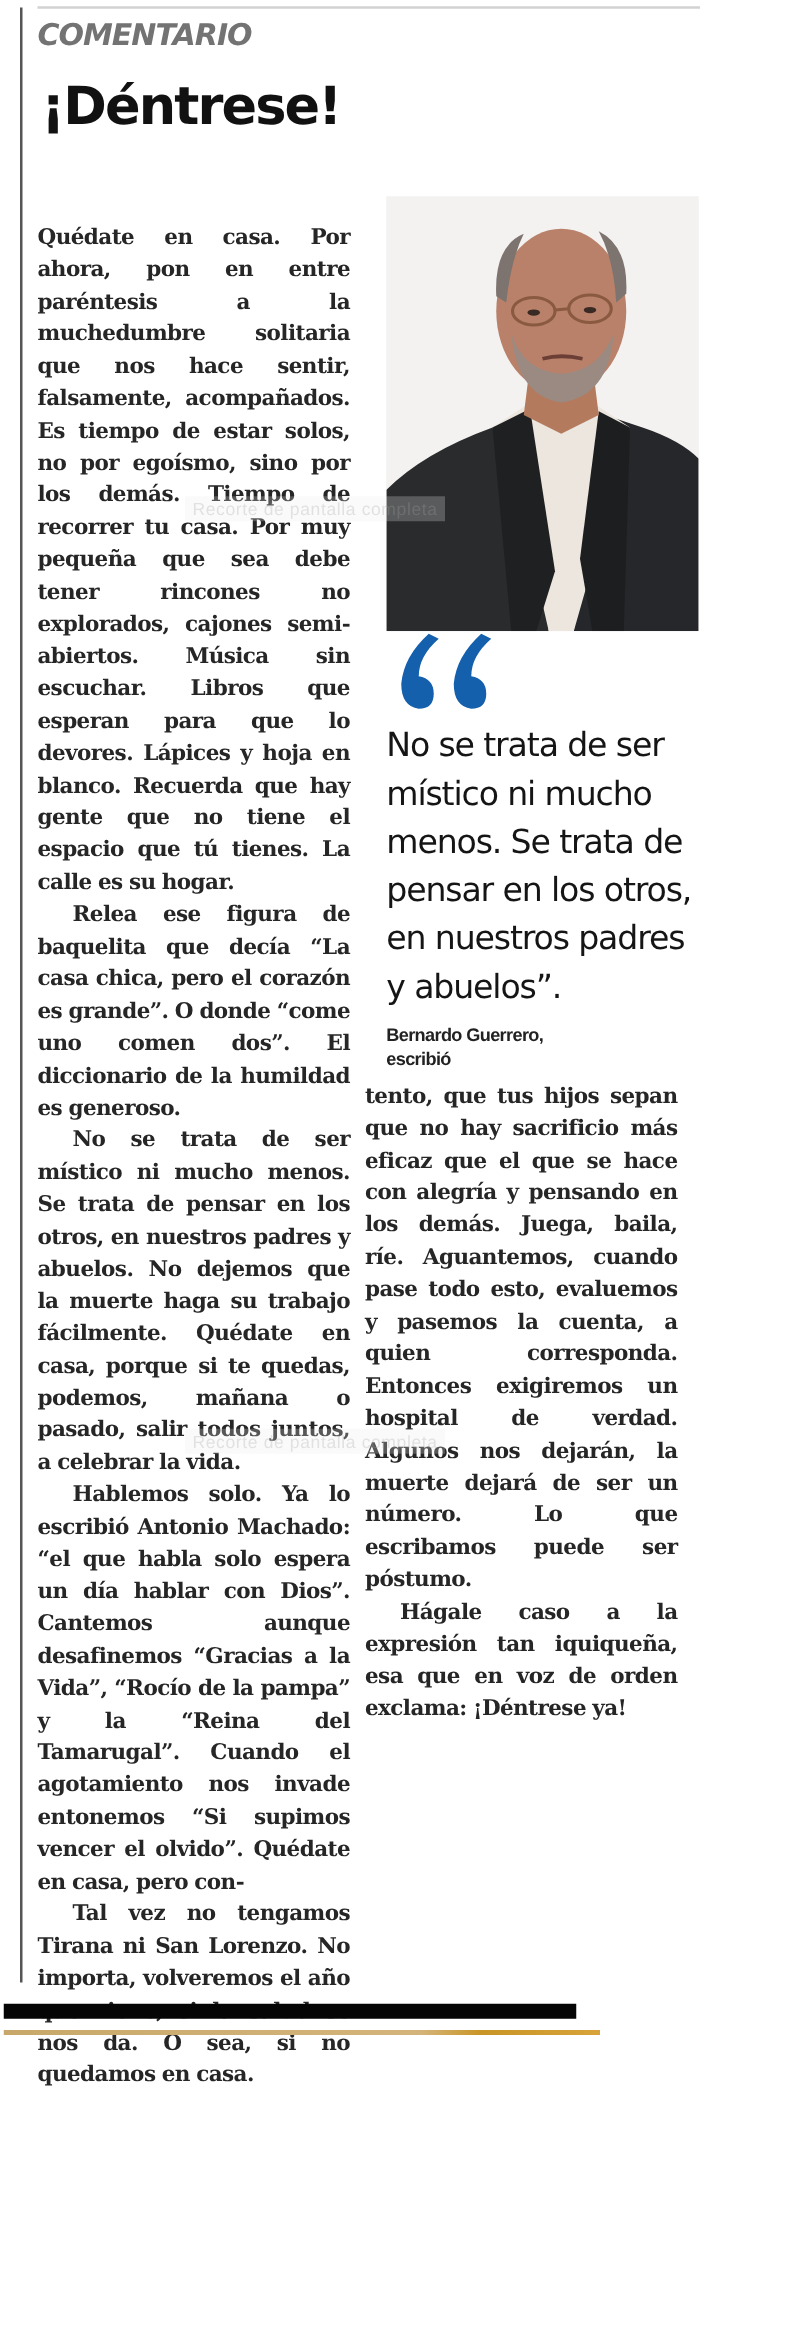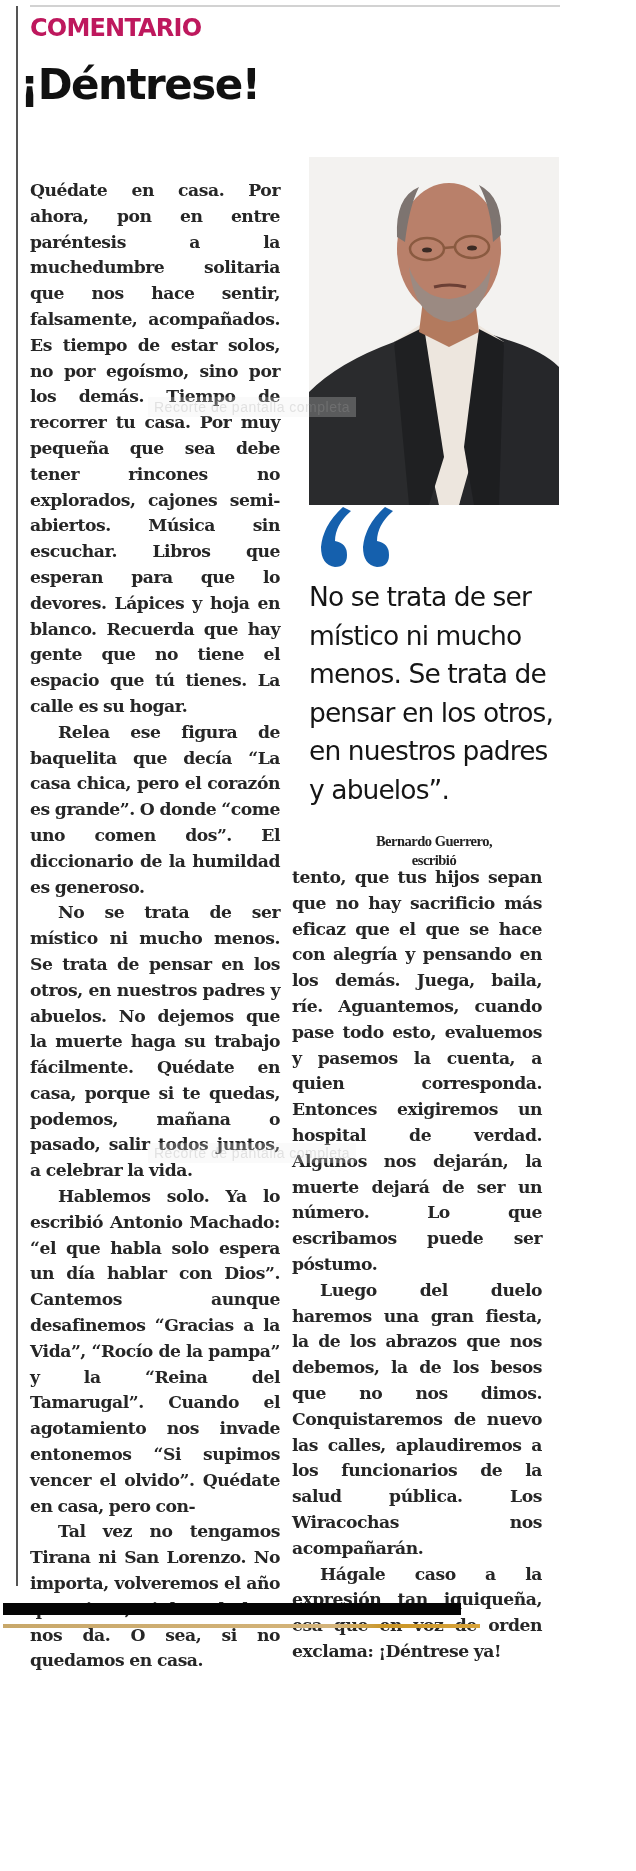--- a/index.html
+++ b/index.html
@@ -2,35 +2,35 @@
 <html><head>
   <meta charset="utf-8">
   <style>
     * { margin: 0; padding: 0; box-sizing: border-box; }
     html, body { width: 636px; height: 1871px; background: #ffffff; overflow: hidden; }
     body { position: relative; font-family: "DejaVu Serif", "Liberation Serif", serif; color: #222; }
 
     .top-rule { position: absolute; left: 30px; top: 5px; width: 530px; height: 2px; background: #d2d2d2; }
     .left-rule { position: absolute; left: 16px; top: 6px; width: 2px; height: 1580px; background: #555; }
 
-    .section-label { position: absolute; left: 30px; top: 14px; font-family: "DejaVu Sans", "Liberation Sans", sans-serif; font-weight: bold; font-size: 24px; letter-spacing: -0.8px; color: #be185d; }
-    .headline { position: absolute; left: 20px; top: 60px; font-family: "DejaVu Sans", "Liberation Sans", sans-serif; font-weight: bold; font-size: 42px; letter-spacing: -1.5px; color: #111; }
+    .section-label { position: absolute; left: 30px; top: 14px; font-family: "DejaVu Sans", "Liberation Sans", sans-serif; font-weight: bold; font-size: 24px; letter-spacing: -0.8px; color: #737373; font-style: italic; }
+    .headline { position: absolute; left: 33px; top: 60px; font-family: "DejaVu Sans", "Liberation Sans", sans-serif; font-weight: bold; font-size: 42px; letter-spacing: -1.5px; color: #111; }
 
     .col { position: absolute; font-size: 17.2px; line-height: 25.8px; text-align: justify; color: #262626; letter-spacing: -0.45px; word-spacing: -0.5px; }
     .col p { margin: 0; font-weight: bold; }
     .col p.indent { text-indent: 28px; }
     .col-left { left: 30px; top: 178px; width: 250px; }
     .col-right { left: 292px; top: 865px; width: 250px; }
 
     .photo { position: absolute; left: 309px; top: 157px; width: 250px; height: 348px; background: #f4f3f1; overflow: hidden; }
     .photo svg { width: 100%; height: 100%; display: block; }
 
     .quote-mark { position: absolute; left: 315px; top: 503px; width: 90px; height: 70px; }
     .quote-text { position: absolute; left: 309px; top: 578px; width: 255px; font-family: "DejaVu Sans", "Liberation Sans", sans-serif; font-size: 26.5px; line-height: 38.5px; letter-spacing: -0.9px; color: #151515; }
-    .byline { position: absolute; left: 309px; top: 820px; width: 250px; text-align: center; font-family: Liberation Serif, serif; font-weight: bold; font-size: 14.5px; line-height: 19px; letter-spacing: -0.5px; color: #222; margin-top: 12px; }
+    .byline { position: absolute; left: 309px; top: 820px; width: 250px; text-align: left; font-family: Liberation Sans, sans-serif; font-weight: bold; font-size: 14.5px; line-height: 19px; letter-spacing: -0.5px; color: #222; }
 
     .watermark { position: absolute; font-family: Liberation Sans, sans-serif; font-size: 14px; color: rgba(160,160,160,0.28); letter-spacing: 0.5px; pointer-events: none; margin-left: 30px; }
     .wm1 { left: 118px; top: 397px; padding: 2px 6px; background: rgba(235,235,235,0.25); }
     .wm2 { left: 118px; top: 1143px; padding: 2px 6px; background: rgba(235,235,235,0.25); }
 
     .bottom-bar { position: absolute; left: 3px; top: 1603px; width: 458px; height: 12px; background: #050505; }
     .gold-rule { position: absolute; left: 3px; top: 1624px; width: 477px; height: 4px; background: linear-gradient(90deg, #c8a86a 0%, #d4b47a 70%, #c99526 80%, #d8a33a 100%); }
   </style>
 </head>
 <body>
@@ -88,21 +88,20 @@
 
 <div class="quote-text">No se trata de ser místico ni mucho menos. Se trata de pensar en los otros, en nuestros padres y abuelos”.</div>
 
 <div class="byline">
   <div>Bernardo Guerrero,</div>
   <div>escribió</div>
 </div>
 
 <div class="col col-right">
   <p>tento, que tus hijos sepan que no hay sacrificio más eficaz que el que se hace con alegría y pensando en los demás. Juega, baila, ríe. Aguantemos, cuando pase todo esto, evaluemos y pasemos la cuenta, a quien corresponda. Entonces exigiremos un hospital de verdad. Algunos nos dejarán, la muerte dejará de ser un número. Lo que escribamos puede ser póstumo.</p>
-  <p class="indent">Luego del duelo haremos una gran fiesta, la de los abrazos que nos debemos, la de los besos que no nos dimos. Conquistaremos de nuevo las calles, aplaudiremos a los funcionarios de la salud pública. Los Wiracochas nos acompañarán.</p>
   <p class="indent">Hágale caso a la expresión tan iquiqueña, esa que en voz de orden exclama: ¡Déntrese ya!</p>
 </div>
 
 <div class="watermark wm1">Recorte de pantalla completa</div>
 <div class="watermark wm2">Recorte de pantalla completa</div>
 
 <div class="bottom-bar"></div>
 <div class="gold-rule"></div>
 
 </body></html>

